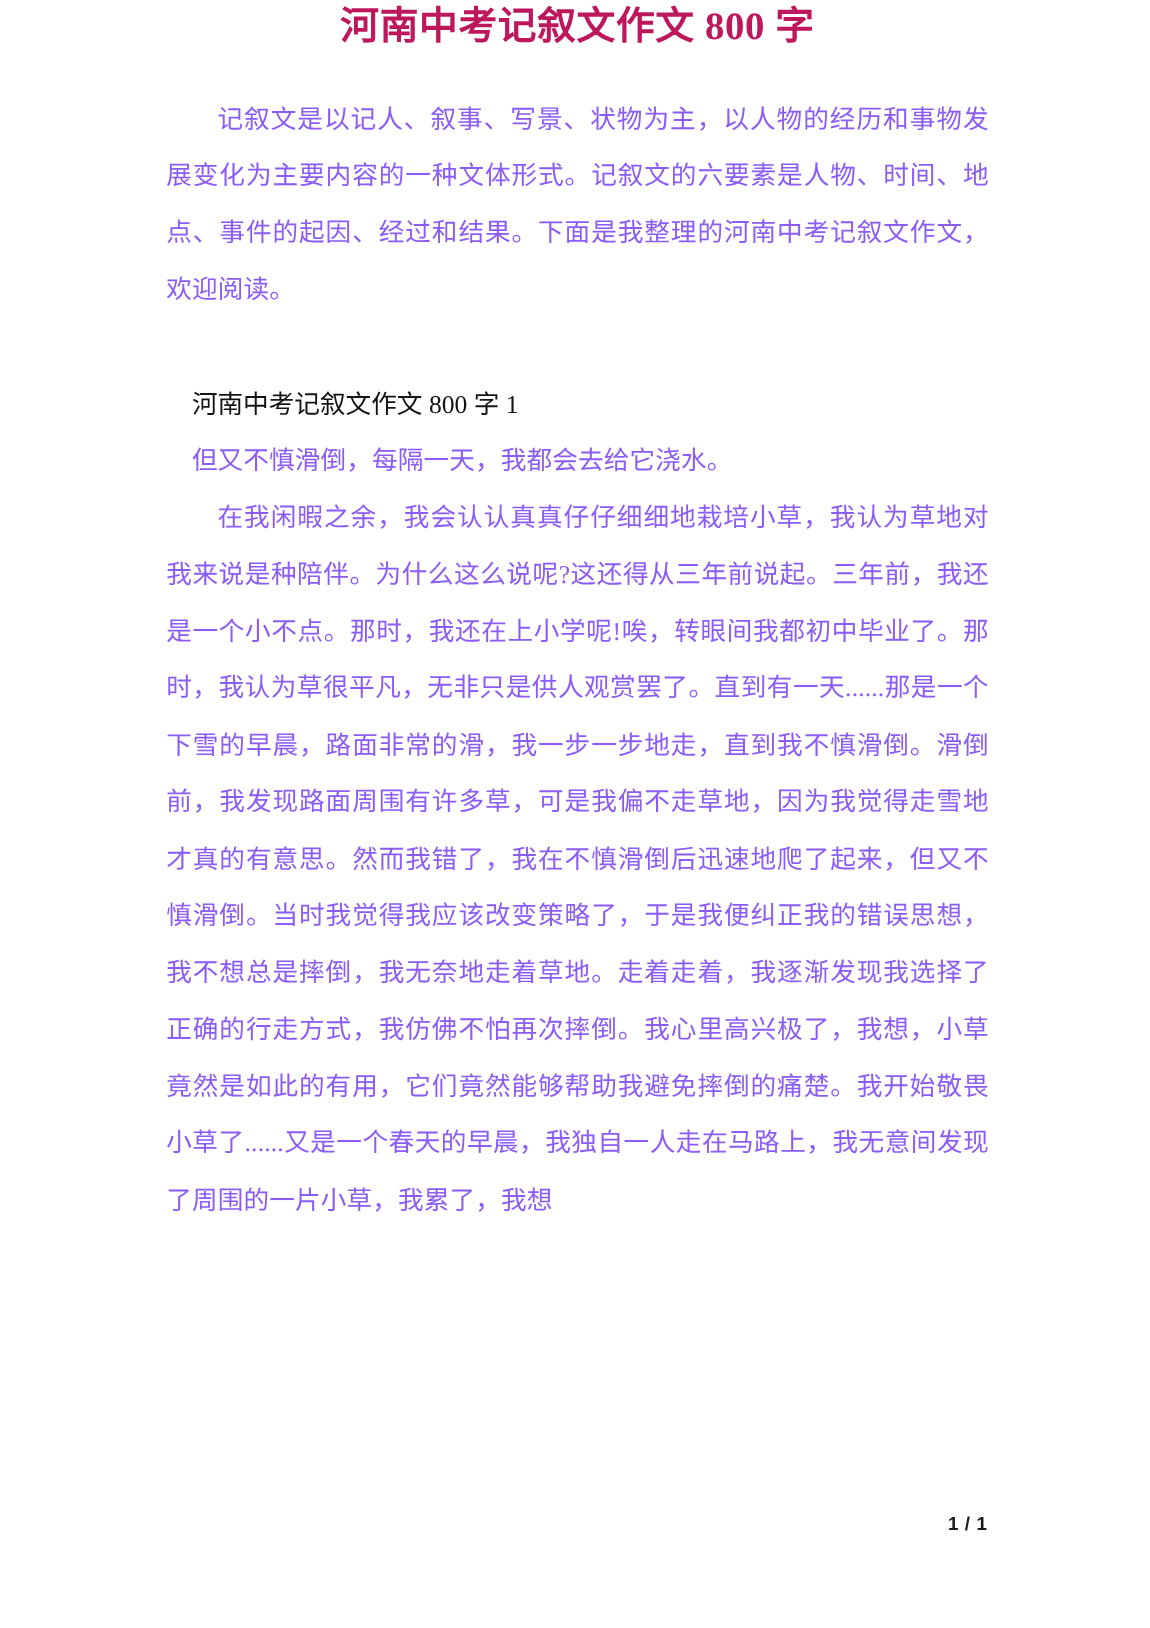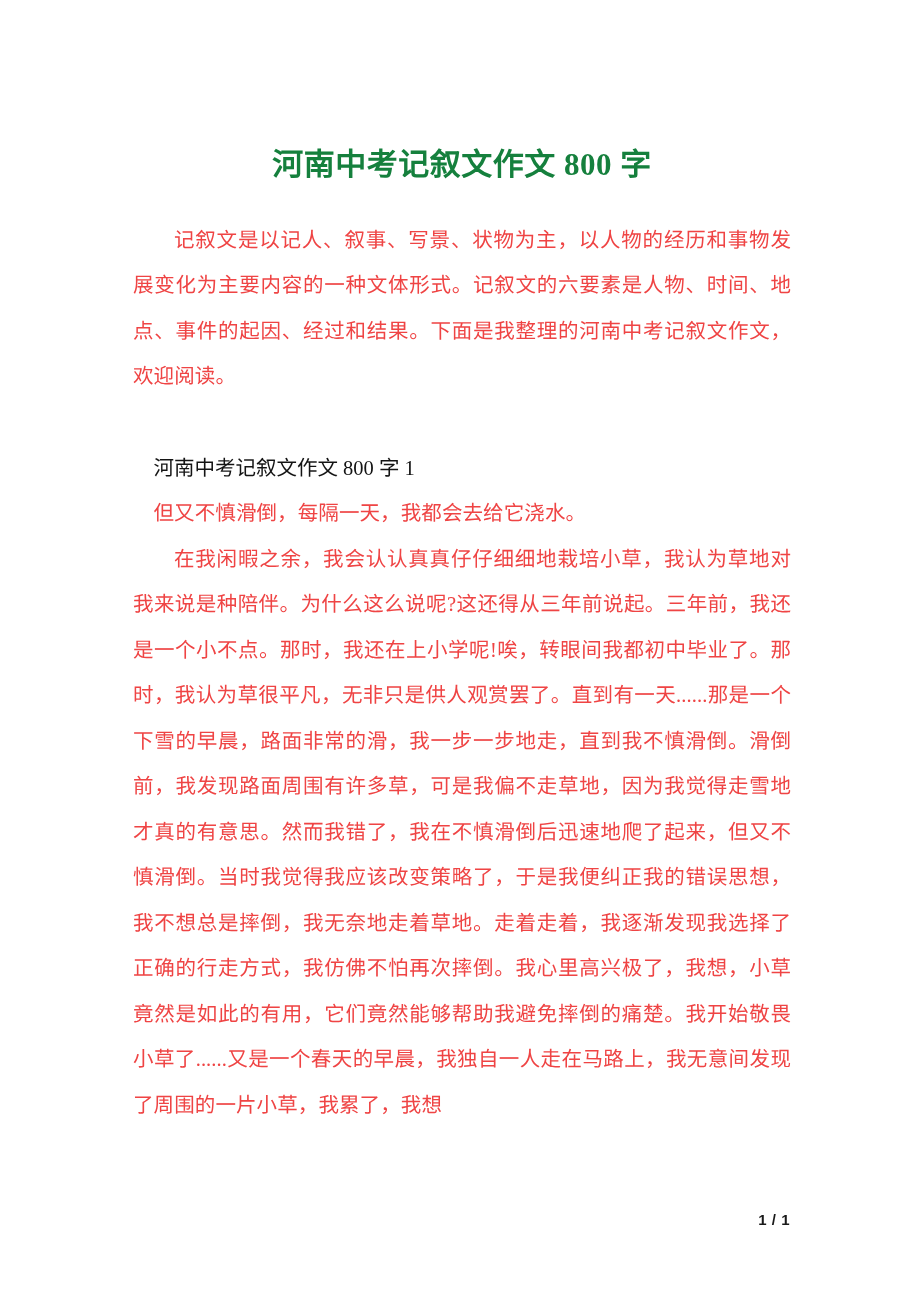--- a/index.html
+++ b/index.html
@@ -28,23 +28,22 @@
   .page-inner {
     position: absolute;
     left: 133px;
     top: 0;
     width: 658px;
   }
 
   
   .doc-title {
     margin: 0;
-    padding-top: 144px;
     text-align: center;
-    color: #15803d;
+    color: #be185d;
     font-size: 31px;
     font-weight: bold;
     line-height: 1.35;
     letter-spacing: 0.5px;
     font-family: "Liberation Serif", "DejaVu Serif", serif;
   }
 
   
   .body-block {
     margin: 0;
@@ -52,21 +51,21 @@
   }
 
   p.para {
     margin: 0;
     font-size: 20.5px;
     line-height: 45.5px;
     text-align: justify;
     text-justify: inter-ideograph;
     letter-spacing: 0.1px;
     word-break: break-all;
-    color: #ef4444;
+    color: #8b5cf6;
   }
 
   p.indent {
     text-indent: 2em;
   }
 
   p.indent1 {
     text-indent: 1em;
   }
 

